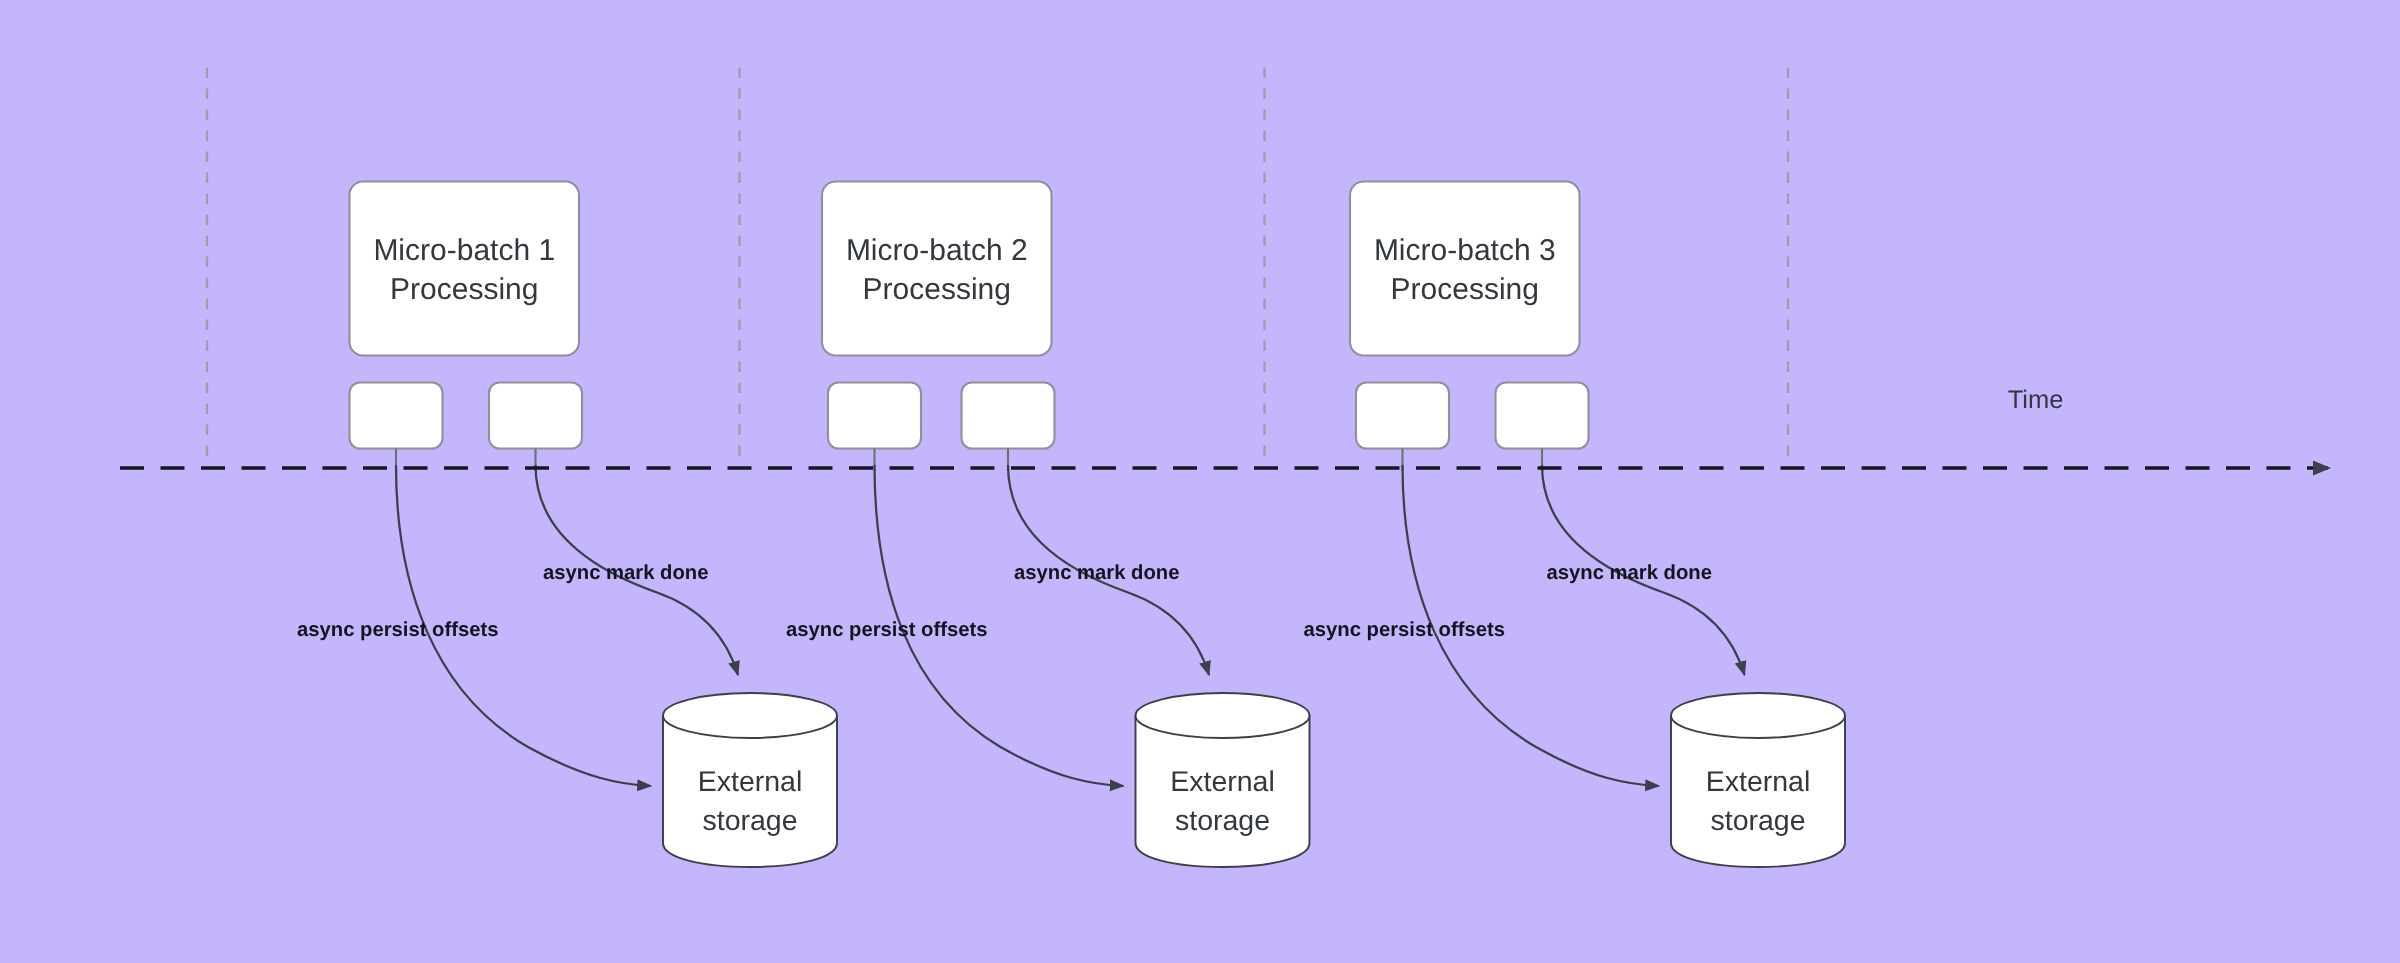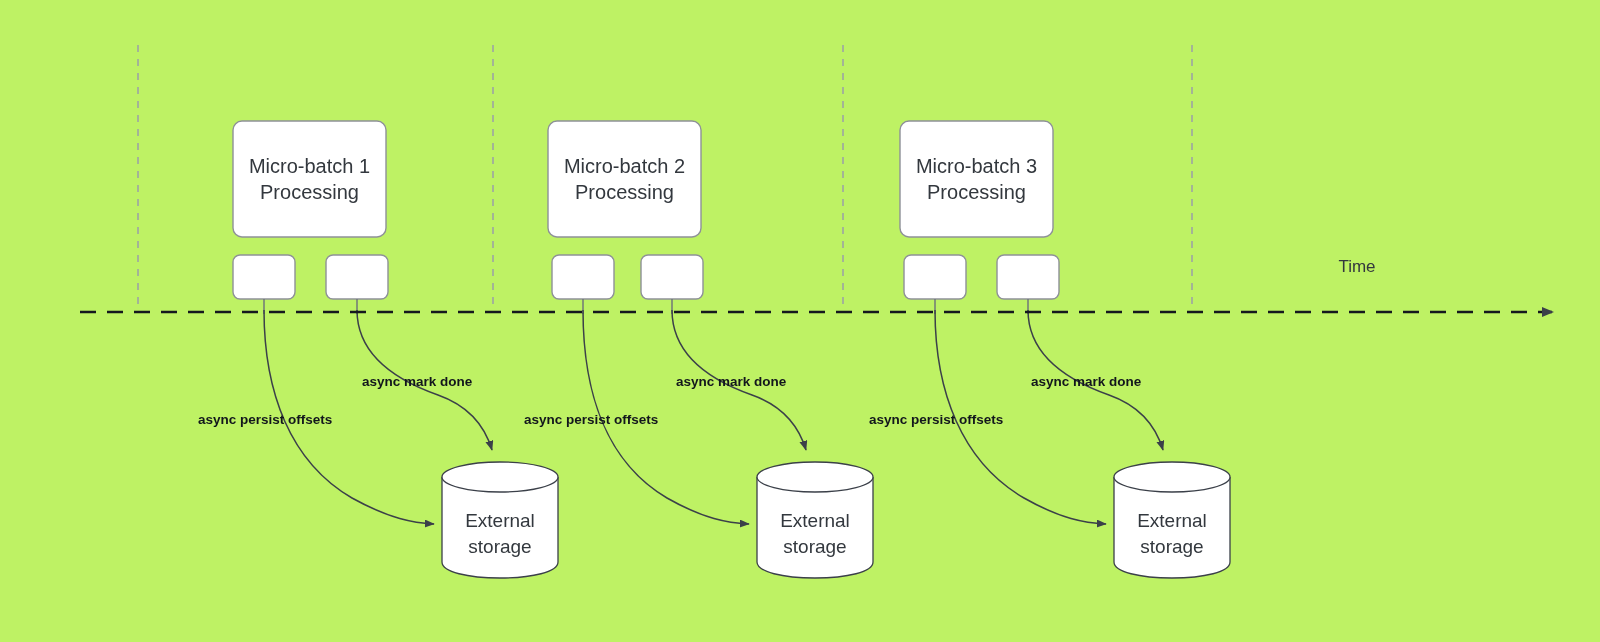--- a/index.html
+++ b/index.html
@@ -4,21 +4,21 @@
 <style>
   html, body {
     margin: 0;
     padding: 0;
     background: #ffffff;
   }
   #canvas {
     position: relative;
     width: 1600px;
     height: 642px;
-    background: #bef264;
+    background: #c4b5fd;
     font-family: "Liberation Sans", sans-serif;
     overflow: hidden;
   }
   #diagram-svg {
     position: absolute;
     top: 0;
     left: 0;
     width: 1600px;
     height: 642px;
   }

